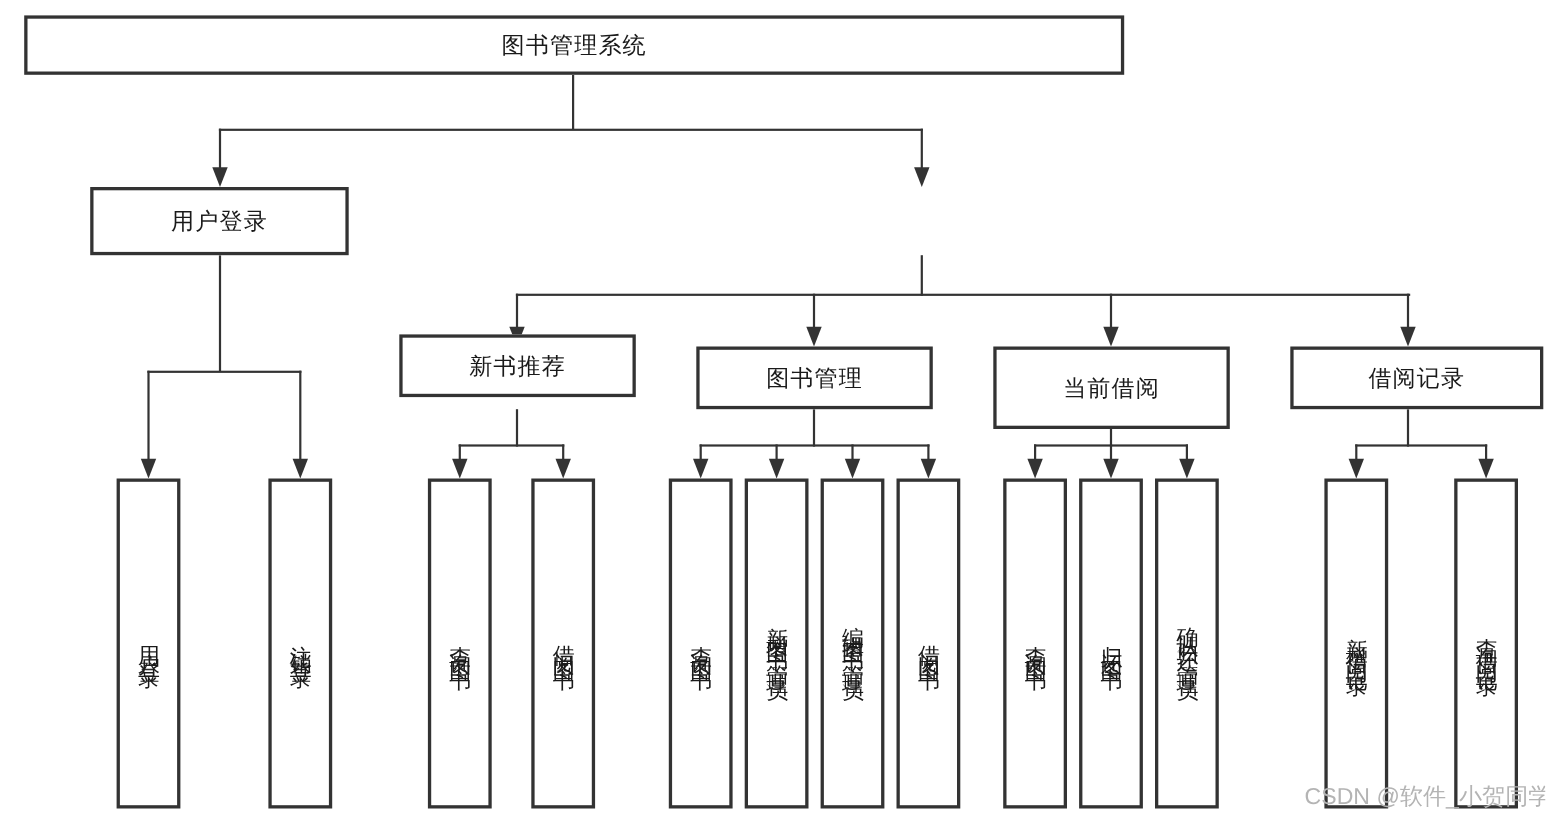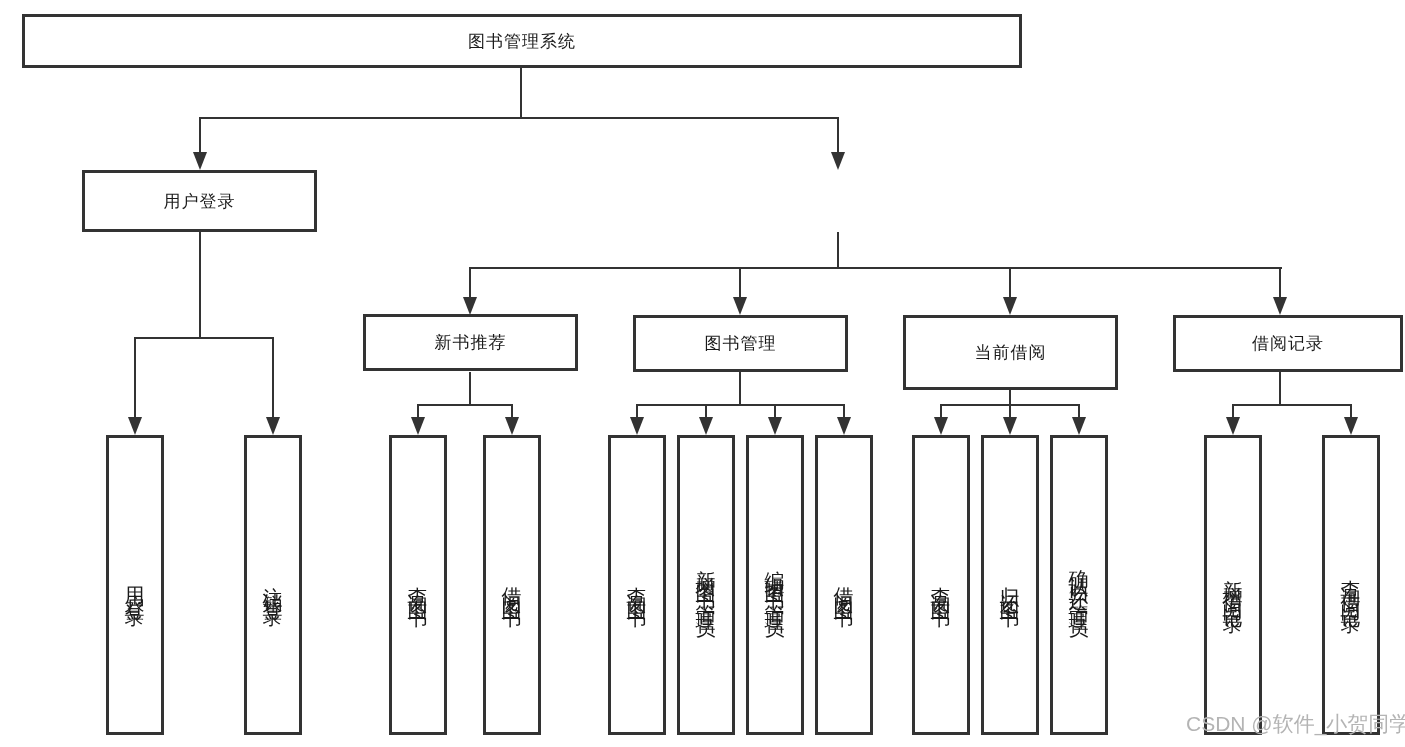--- a/index.html
+++ b/index.html
@@ -9,21 +9,21 @@
     --background:#ffffff;
   }
   html,body{margin:0;padding:0;background:var(--background);}
   .canvas{
     position:relative;width:1405px;height:747px;background:var(--background);
     font-family:"Liberation Sans","DejaVu Sans",sans-serif;overflow:hidden;
   }
   .node{
     position:absolute;box-sizing:border-box;border:3px solid var(--line);
     background:var(--background);display:flex;align-items:center;justify-content:center;
-    font-size:17px;color:var(--text);letter-spacing:1px;
+    font-size:21px;color:var(--text);letter-spacing:1px;
   }
   .leaf{
     position:absolute;box-sizing:border-box;border:3px solid var(--line);
     background:var(--background);display:flex;align-items:center;justify-content:center;
     top:435px;width:58px;height:300px;
   }
   .v-label{
     writing-mode:vertical-rl;text-orientation:mixed;white-space:nowrap;
     font-size:20px;letter-spacing:7px;color:var(--text);line-height:1;
   }
@@ -104,21 +104,21 @@
   <div class="arrow" style="left:1344px;top:417px"></div>
 
   <div class="node" style="left:22px;top:14px;width:1000px;height:54px">
     <span>图书管理系统</span>
   </div>
 
   <div class="node" style="left:82px;top:170px;width:235px;height:62px">
     <span>用户登录</span>
   </div>
 
-  <div class="node" style="left:363px;top:314px;width:215px;height:57px">
+  <div class="node" style="left:363px;top:304px;width:215px;height:57px">
     <span>新书推荐</span>
   </div>
   <div class="node" style="left:633px;top:315px;width:215px;height:57px">
     <span>图书管理</span>
   </div>
   <div class="node" style="left:903px;top:315px;width:215px;height:75px">
     <span>当前借阅</span>
   </div>
   <div class="node" style="left:1173px;top:315px;width:230px;height:57px">
     <span>借阅记录</span>

